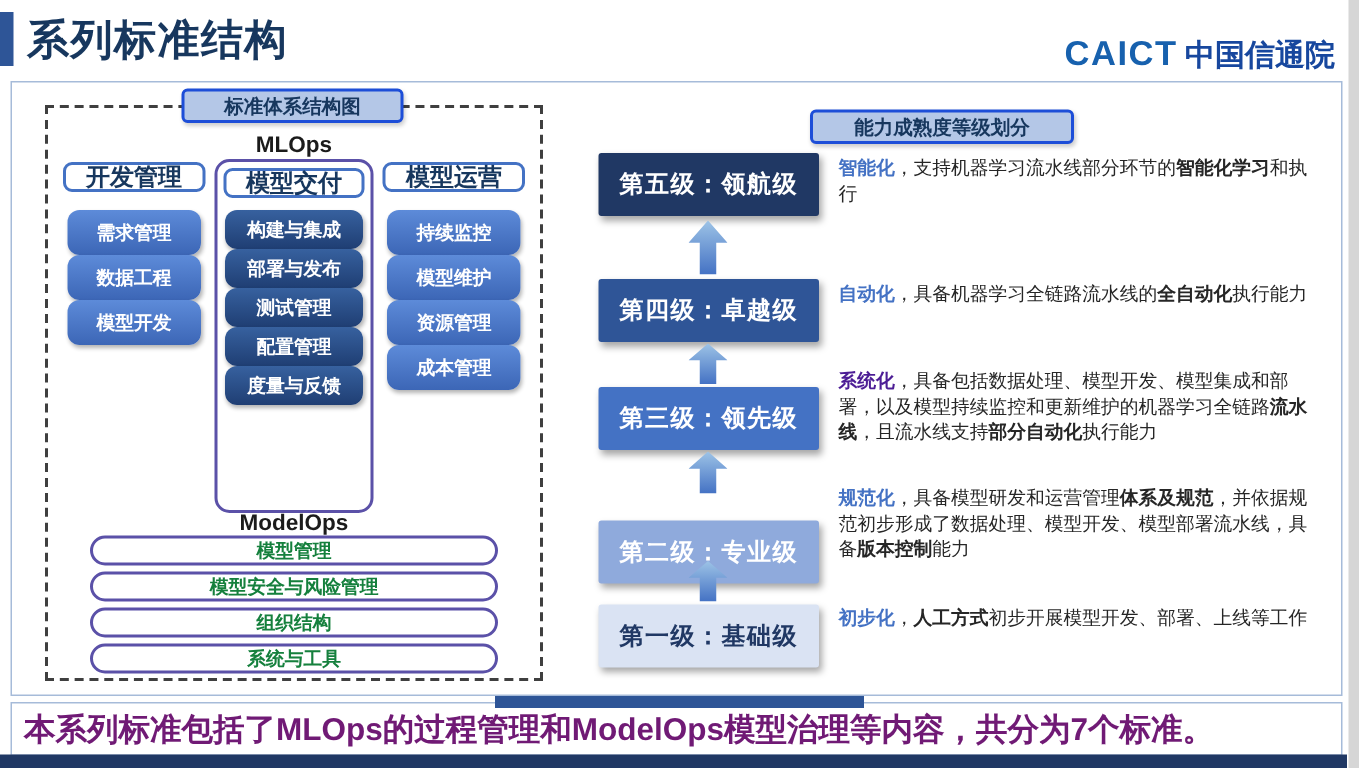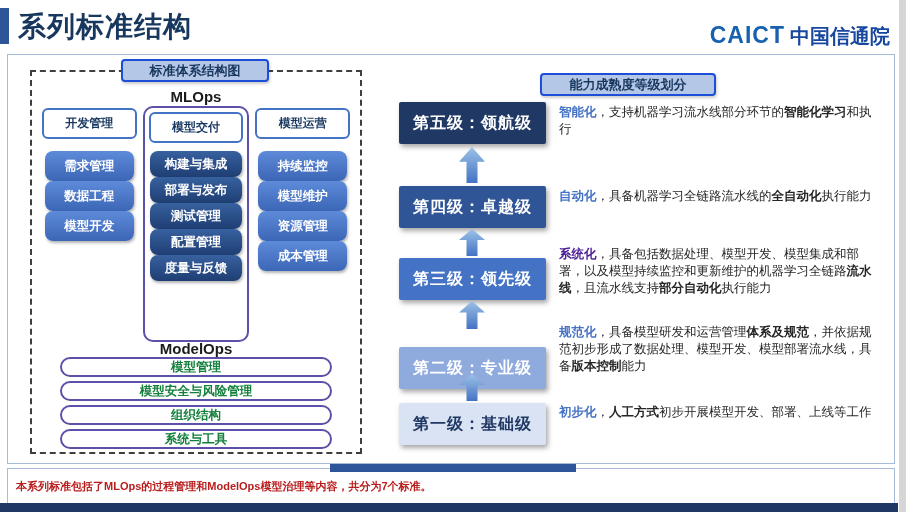--- a/index.html
+++ b/index.html
@@ -20,22 +20,22 @@
   .badge { position:absolute; height:23px; background:#B4C7E7; border:2px solid #1d4ed8; border-radius:4px;
            display:flex; align-items:center; justify-content:center; font-size:13px; font-weight:bold; color:#17375E;
            z-index:3; box-shadow:1px 2px 3px rgba(0,0,0,0.2); }
   .left-badge { left:121px; top:59px; width:148px; }
   .right-badge { left:540px; top:73px; width:176px; }
 
   
   .mlops-title { position:absolute; left:30px; top:88px; width:332px; text-align:center; font-size:15px; font-weight:bold; color:#1B1B1B; }
   .cols { position:absolute; left:42px; top:108px; width:308px; height:234px; display:flex; gap:6px; }
   .col { flex:1; display:flex; flex-direction:column; }
-  .col-header { height:31px; border:2px solid #4472C4; border-radius:6px; background:#fff; color:#17375E;
-                font-weight:bold; font-size:12px; display:flex; align-items:center; justify-content:center; flex:none; }
+  .col-header { height:20px; border:2px solid #4472C4; border-radius:6px; background:#fff; color:#17375E;
+                font-weight:bold; font-size:16px; display:flex; align-items:center; justify-content:center; flex:none; }
   .col-items { flex:1; display:flex; flex-direction:column; justify-content:flex-start; padding:12px 3px 8px; }
   .btn { height:30px; border-radius:8px; color:#fff; font-size:12.5px; font-weight:bold;
          display:flex; align-items:center; justify-content:center;
          background:linear-gradient(180deg,#5D8BD9 0%,#3C66B6 100%); box-shadow:1px 2px 3px rgba(0,0,0,0.3); }
   .col.delivery { border:2px solid #5B51A8; border-radius:10px; padding:4px; margin-top:-2px; }
   .col.delivery .col-items { padding:8px 1px 2px; }
   .col.delivery .btn { height:26px; background:linear-gradient(180deg,#37619F 0%,#1F3E73 100%); }
 
   
   .modelops-title { position:absolute; left:30px; top:340px; width:332px; text-align:center; font-size:15px; font-weight:bold; color:#1B1B1B; }
@@ -47,21 +47,21 @@
   .lvl { position:absolute; left:399px; width:147px; height:42px; display:flex; align-items:center; justify-content:center;
          font-size:16px; font-weight:bold; letter-spacing:1px; border-radius:2px; box-shadow:2px 3px 5px rgba(0,0,0,0.35); }
   .desc { position:absolute; left:559px; width:322px; font-size:12.5px; color:#262626; line-height:1.35; }
   .arrow { position:absolute; left:459px; width:26px; }
   .arrow svg { display:block; width:100%; height:100%; }
 
   
   .footer-box { position:absolute; left:7px; top:468px; width:888px; height:36px; border:1px solid #A6BBD9;
                 display:flex; align-items:center; padding-left:8px; background:#fff; }
   .footer-accent { position:absolute; left:330px; top:464px; width:246px; height:8px; background:#2E5597; z-index:2; }
-  .footer-text { font-size:11px; font-weight:bold; color:#b91c1c; }
+  .footer-text { font-size:21px; font-weight:bold; color:#701a75; }
   .bottom-bar { position:absolute; left:0; top:503px; width:898px; height:9px; background:#203864; }
   .edge-right { position:absolute; left:899px; top:0; width:7px; height:512px; background:#D6D6D6; }
 </style>
 </head>
 <body>
 
 <div class="slide">
 
   <svg width="0" height="0" style="position:absolute">
     <defs>

